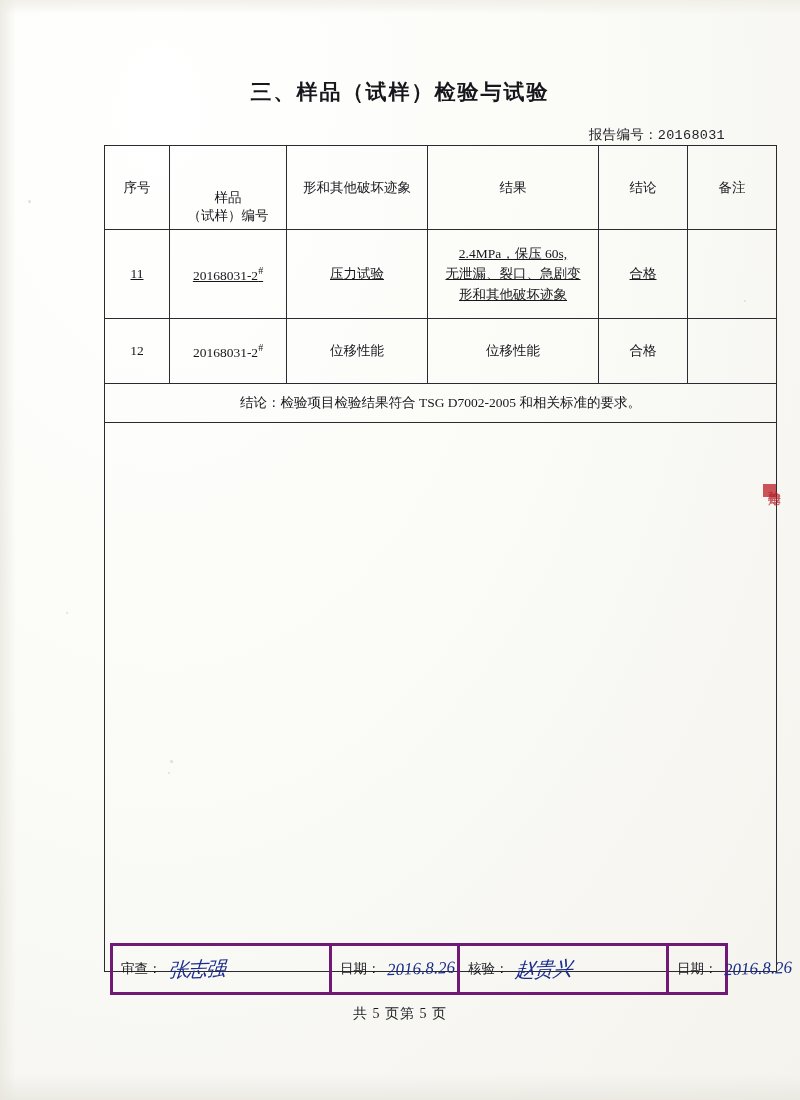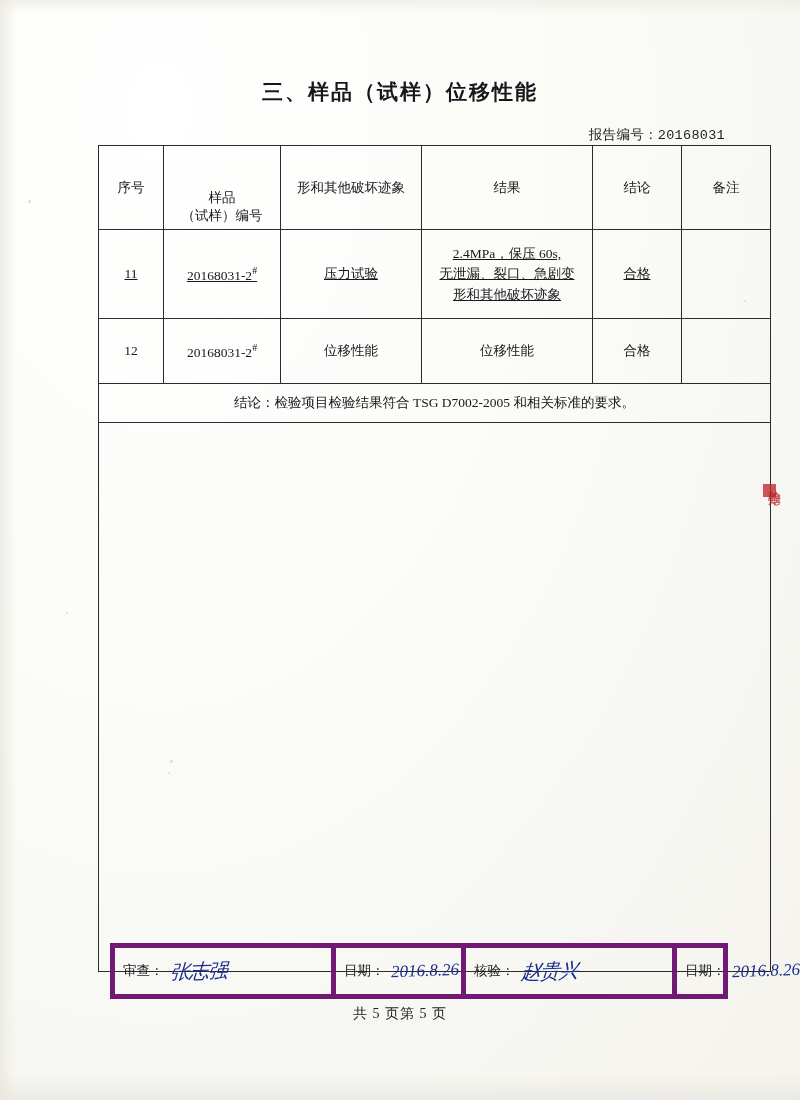--- a/index.html
+++ b/index.html
@@ -69,21 +69,21 @@
     top: 126px;
     right: 75px;
     font-size: 13.5px;
     font-family: Liberation Mono, monospace;
     color: #1d1d24;
     letter-spacing: .3px;
   }
 
   table.main {
     position: absolute;
-    left: 98px;
+    left: 104px;
     top: 145px;
     width: 618px;
     border-collapse: collapse;
     table-layout: fixed;
   }
   table.main td, table.main th {
     border: 1px solid #2a2a30;
     padding: 4px 4px;
     text-align: center;
     vertical-align: middle;
@@ -123,21 +123,21 @@
   
   table.footer {
     position: absolute;
     left: 110px;
     top: 943px;
     width: 618px;
     border-collapse: collapse;
     table-layout: fixed;
   }
   table.footer td {
-    border: 5px solid #701a75;
+    border: 3px solid #701a75;
     height: 46px;
     font-size: 13.5px;
     vertical-align: middle;
     padding: 0 8px;
     position: relative;
   }
   .f-label { white-space: nowrap; }
   .f-cell-inner {
     display: flex;
     align-items: center;
@@ -214,21 +214,21 @@
 <div class="scan-edge-bottom"></div>
 
 <div class="speck" style="left:28px;top:200px;width:3px;height:3px;"></div>
 <div class="speck" style="left:66px;top:612px;width:2px;height:2px;"></div>
 <div class="speck" style="left:170px;top:760px;width:3px;height:3px;"></div>
 <div class="speck" style="left:168px;top:772px;width:2px;height:2px;"></div>
 <div class="speck" style="left:744px;top:300px;width:2px;height:2px;"></div>
 
 <div class="doc">
 
-  <div class="title">三、样品（试样）位移性能</div>
+  <div class="title">三、样品（试样）检验与试验</div>
 
   <div class="report-no">
     <span>报告编号：</span><span>20168031</span>
   </div>
 
   <table class="main">
     <thead>
       <tr>
         <td class="col-no">序号</td>
         <td class="col-sample">

